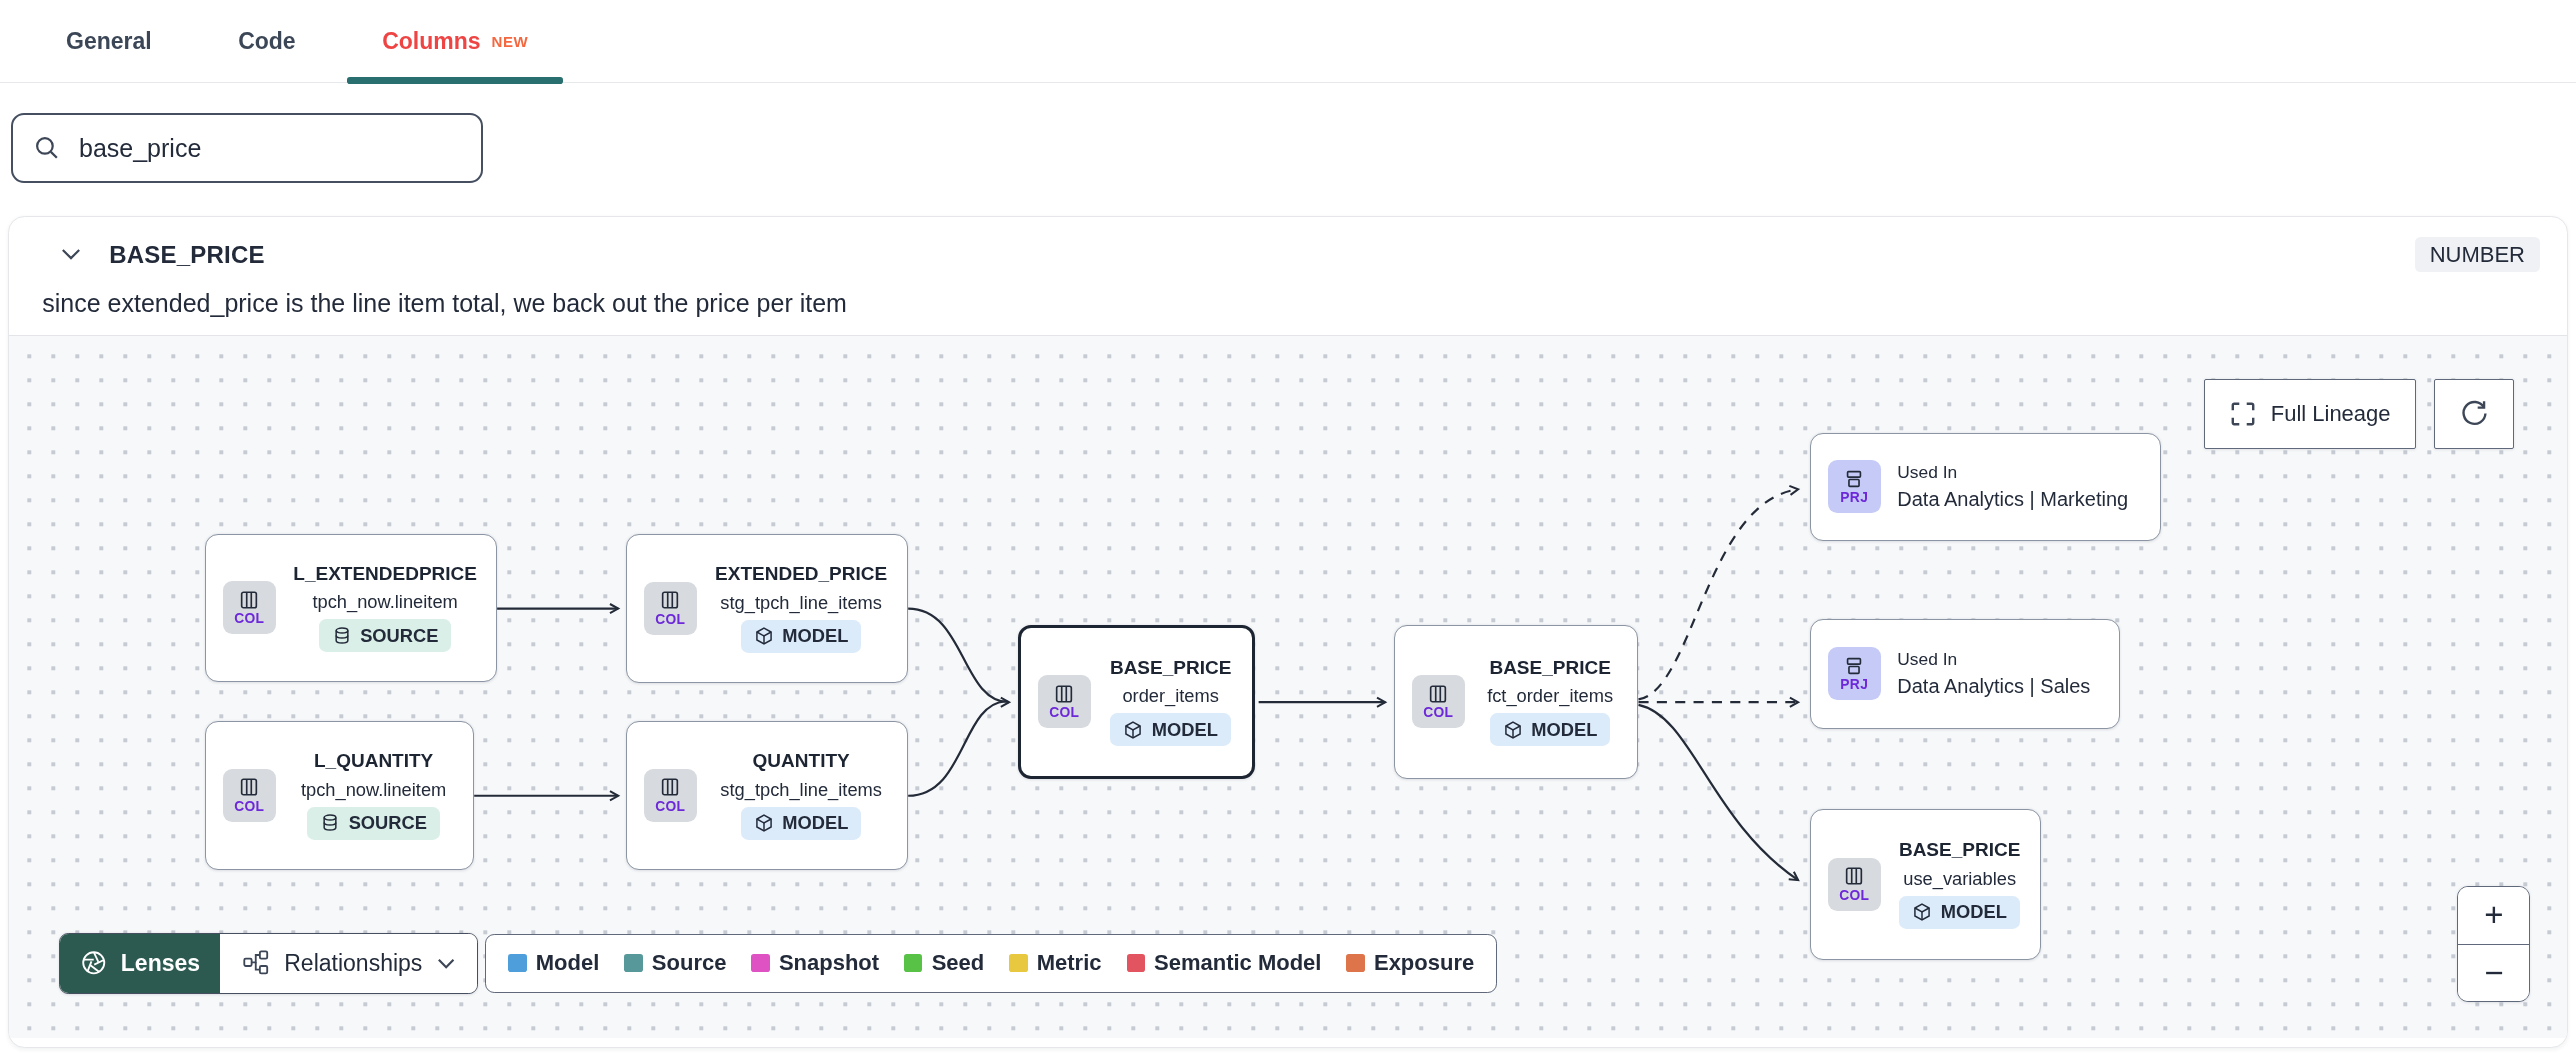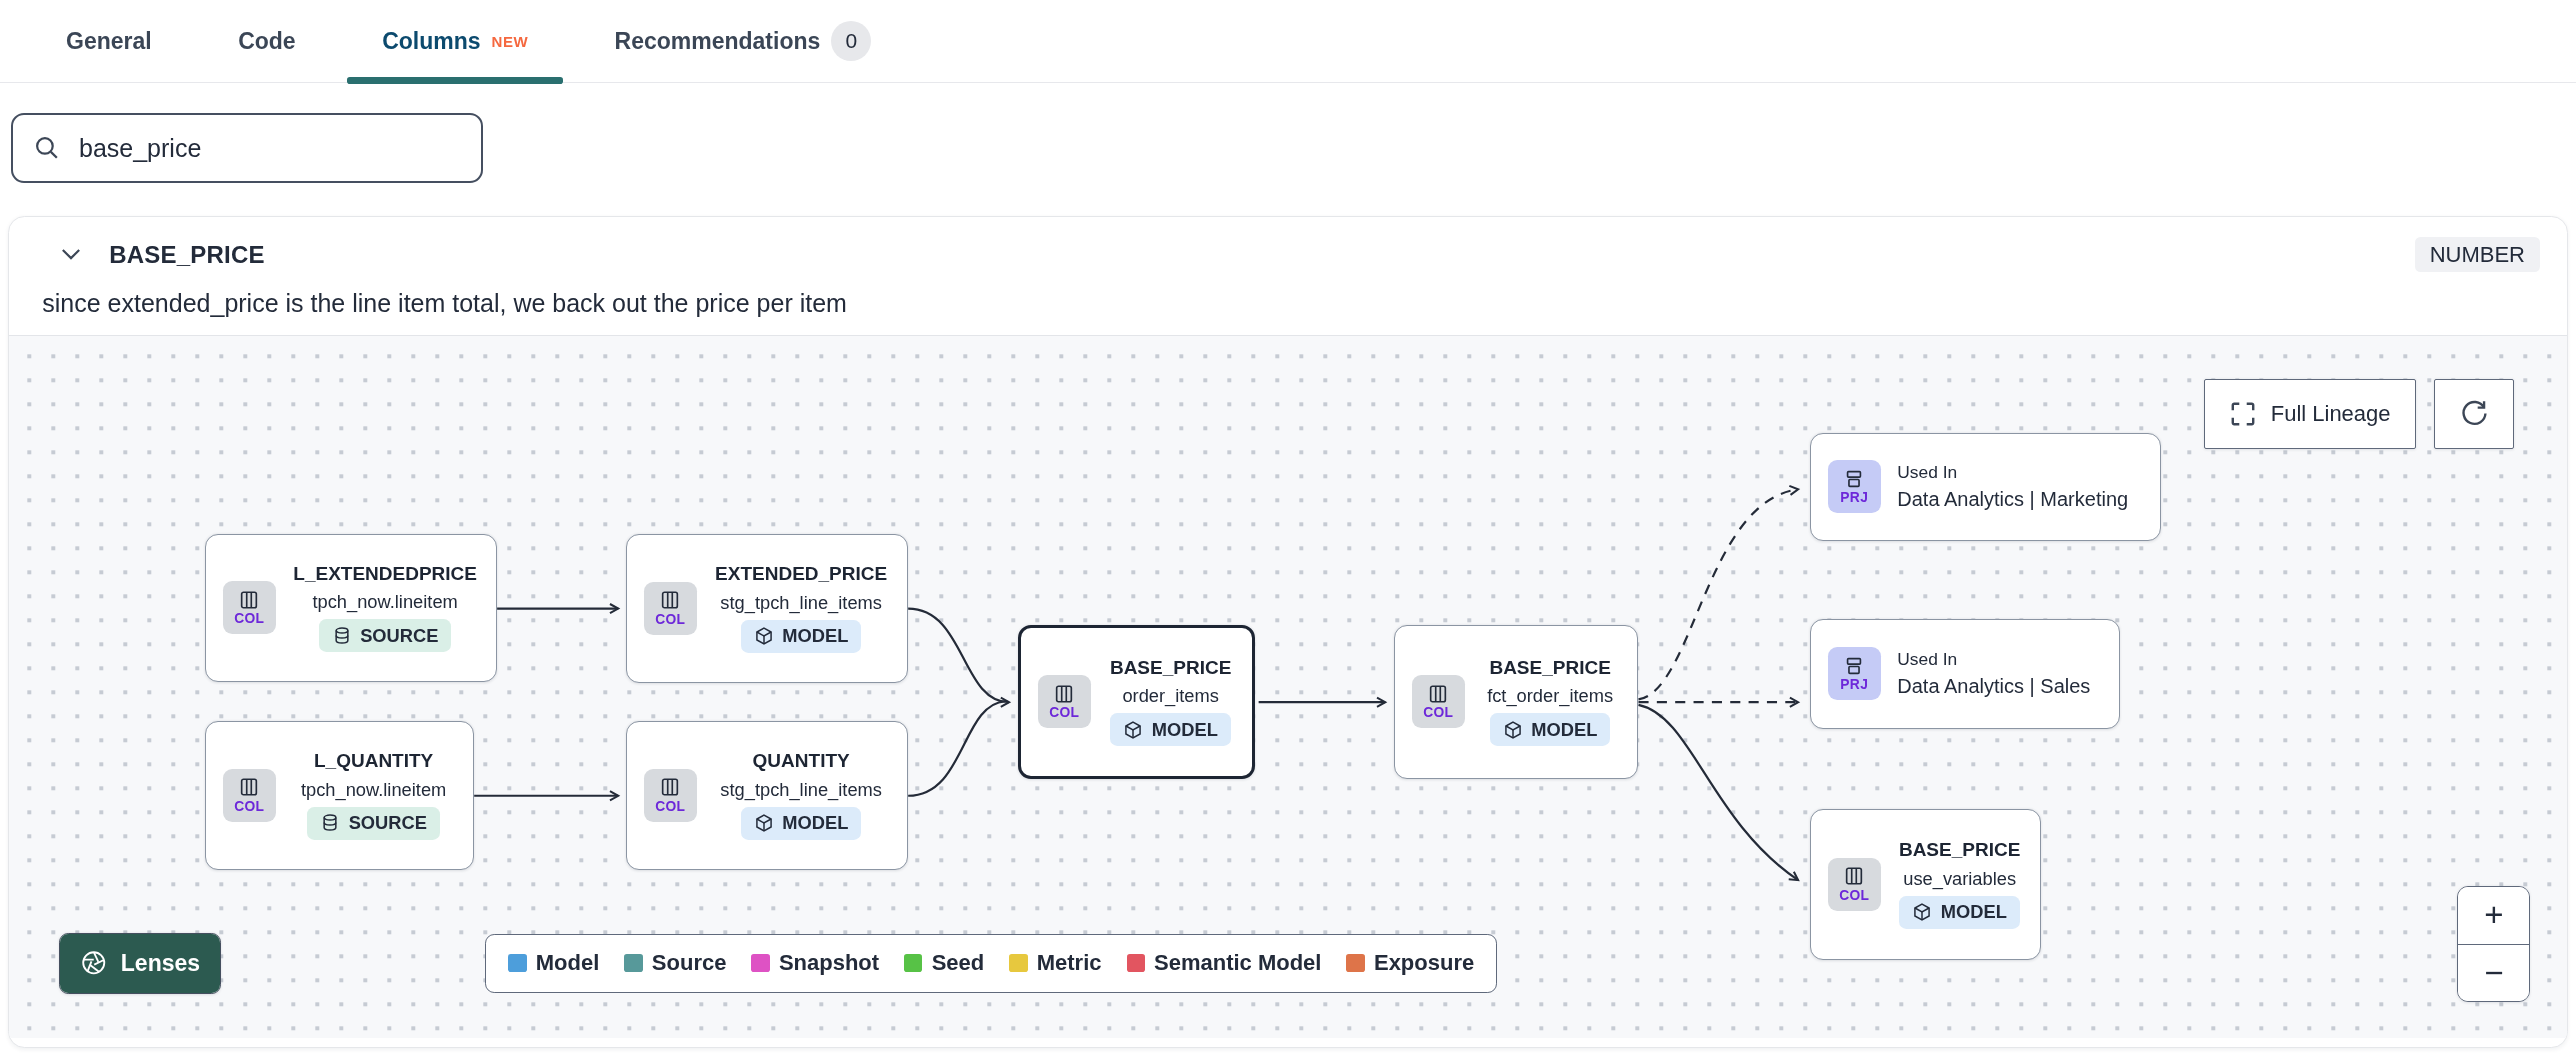--- a/index.html
+++ b/index.html
@@ -130,27 +130,23 @@
 <body>
 
 <nav class="tabbar">
   <div class="tab">
     <span>General</span>
   </div>
   <div class="tab">
     <span>Code</span>
   </div>
   <div class="tab active">
-    <span style="color: #0c4a6e;">Columns</span>
+    <span style="color: #ef4444;">Columns</span>
     <span class="tab-new" style="color: rgb(245, 104, 63);">NEW</span>
     <span class="underline" style="background: rgb(42, 111, 111);"></span>
-  </div>
-  <div class="tab">
-    <span>Recommendations</span>
-    <span class="tab-count">0</span>
   </div>
 </nav>
 
 <div class="search-row">
   <div class="search-box">
     <svg class="icon" width="27.5" height="27.5" viewBox="0 0 30 30" fill="none" stroke="#3c4656" stroke-width="2.4">
       <circle cx="13" cy="13" r="8.5"></circle>
         <line x1="19.5" y1="19.5" x2="26" y2="26"></line>
     </svg>
     <input type="text" value="base_price" style="">
@@ -400,20 +396,33 @@
         <svg class="icon" width="27.5" height="27.5" viewBox="0 0 30 30" fill="none" stroke="#ffffff" stroke-width="2">
           <circle cx="15" cy="15" r="11.5"></circle>
           <line x1="15" y1="3.5" x2="20" y2="14"></line>
             <line x1="26" y1="12" x2="15.5" y2="17"></line>
             <line x1="21" y1="25" x2="11" y2="17.5"></line>
           <line x1="8" y1="25" x2="12.5" y2="13.5"></line>
             <line x1="4" y1="11.5" x2="15" y2="11.5"></line>
         </svg>
         <span>Lenses</span>
       </div>
+      <div class="rel-seg">
+        <svg class="icon" width="27.5" height="27.5" viewBox="0 0 30 30" fill="none" stroke="#3c4656" stroke-width="2">
+          <rect x="2.5" y="10.5" width="8" height="8" rx="1.5"></rect>
+            <rect x="19.5" y="2.5" width="8" height="8" rx="1.5"></rect>
+            <rect x="19.5" y="18.5" width="8" height="8" rx="1.5"></rect>
+          <path d="M10.5,14.5 h4.5 V6.5 h4.5"></path>
+            <path d="M15,14.5 V22.5 h4.5"></path>
+        </svg>
+        <span>Relationships</span>
+        <svg class="icon" width="18.3" height="11" viewBox="0 0 20 12" fill="none" stroke="#3c4656" stroke-width="2.4">
+          <polyline points="2,2 10,10 18,2"></polyline>
+        </svg>
+      </div>
     </div>
 
     <div class="legend" style="left:476px;top:598px;height:59px">
       <div class="legend-item">
         <span class="legend-swatch" style="background: rgb(77, 158, 219);"></span>
         <span>Model</span>
       </div>
       <div class="legend-item">
         <span class="legend-swatch" style="background: rgb(87, 153, 154);"></span>
         <span>Source</span>

